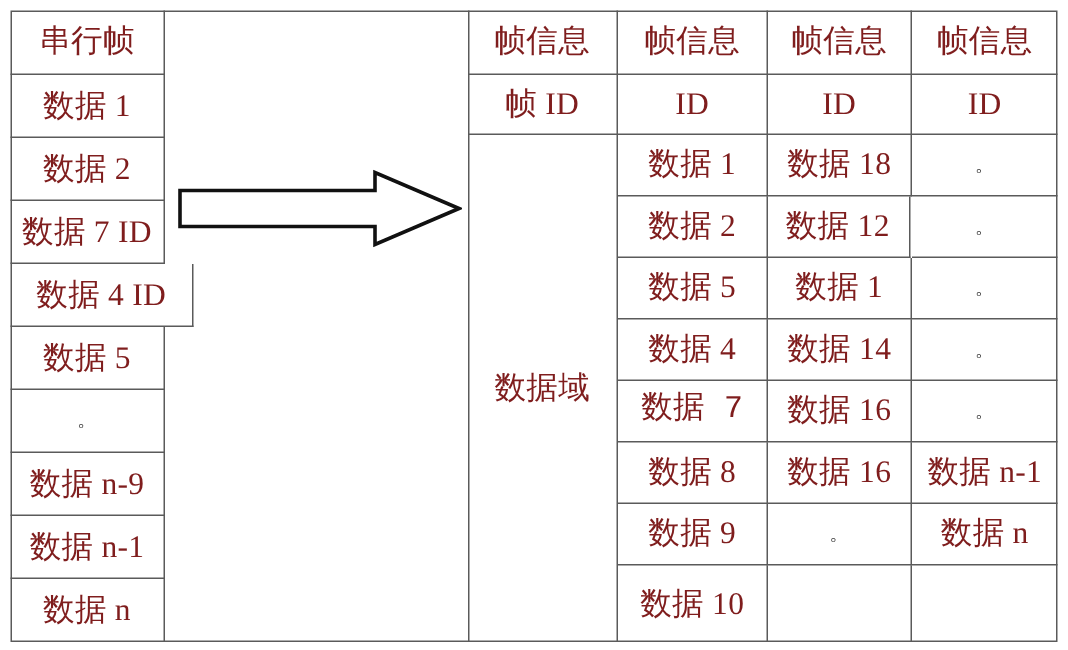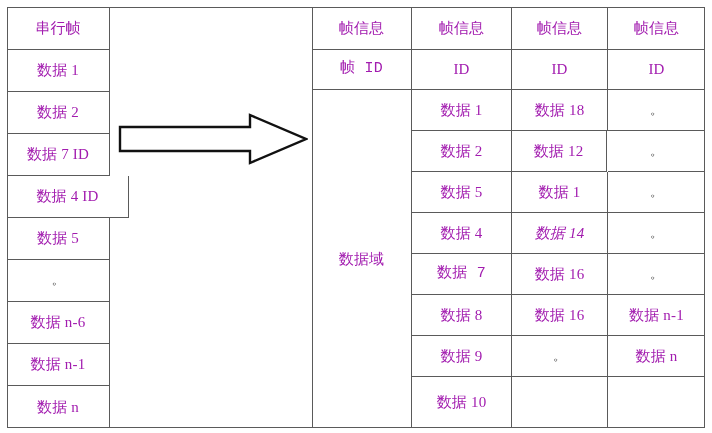--- a/index.html
+++ b/index.html
@@ -30,24 +30,24 @@
     box-sizing: border-box;
   }
 
   
   .cell {
     position: absolute;
     box-sizing: border-box;
     display: flex;
     align-items: center;
     justify-content: center;
-    font-size: 15px;
+    font-size: 21px;
     line-height: 1.1;
     white-space: nowrap;
-    color: #a21caf;
+    color: #7f1d1d;
     letter-spacing: 0.2px;
   }
   .cell.b-bottom { border-bottom: 1.3px solid #5a5a5a; }
   .cell.b-right  { border-right: 1.3px solid #5a5a5a; }
 
   
   .cell.dot {
     font-size: 13px;
     color: #333;
   }
@@ -77,61 +77,61 @@
   <div class="outer-frame"></div>
 
   <div>
     <div class="cell b-right b-bottom" style="left:7px;  top:7px;   width:103px; height:43px;">串行帧</div>
     <div class="cell b-right b-bottom" style="left:7px;  top:50px;  width:103px; height:42px;">数据 1</div>
     <div class="cell b-right b-bottom" style="left:7px;  top:92px;  width:103px; height:42px;">数据 2</div>
     <div class="cell b-right b-bottom" style="left:7px;  top:134px; width:103px; height:42px;">数据 7 ID</div>
     <div class="cell b-right b-bottom" style="left:7px;  top:176px; width:122px; height:42px;">数据 4 ID</div>
     <div class="cell b-right b-bottom" style="left:7px;  top:218px; width:103px; height:42px;">数据 5</div>
     <div class="cell dot b-right b-bottom" style="left:7px;  top:260px; width:103px; height:42px;">。</div>
-    <div class="cell b-right b-bottom" style="left:7px;  top:302px; width:103px; height:42px;">数据 n-6</div>
+    <div class="cell b-right b-bottom" style="left:7px;  top:302px; width:103px; height:42px;">数据 n-9</div>
     <div class="cell b-right b-bottom" style="left:7px;  top:344px; width:103px; height:42px;">数据 n-1</div>
     <div class="cell b-right" style="left:7px;  top:386px; width:103px; height:42px;">数据 n</div>
   </div>
 
   <div class="arrow-wrap">
     <svg viewBox="0 0 190 52" preserveAspectRatio="none" aria-hidden="true">
       <polygon points="2,14 132,14 132,2 188,26 132,50 132,38 2,38" fill="#ffffff" stroke="#111111" stroke-width="2.4" stroke-linejoin="miter"></polygon>
     </svg>
   </div>
 
   <div>
 
     <div class="vline" style="left:312px; top:7px; height:421px;"></div>
 
     <div class="cell b-right b-bottom" style="left:312px; top:7px; width:100px; height:43px;">帧信息</div>
     <div class="cell b-right b-bottom" style="left:412px; top:7px; width:100px; height:43px;">帧信息</div>
     <div class="cell b-right b-bottom" style="left:512px; top:7px; width:96px; height:43px;">帧信息</div>
     <div class="cell b-bottom" style="left:608px; top:7px; width:97px; height:43px;">帧信息</div>
 
-    <div class="cell b-right b-bottom" style="left:312px; top:50px; width:100px; height:40px;font-family:Liberation Mono, monospace;">帧 ID</div>
+    <div class="cell b-right b-bottom" style="left:312px; top:50px; width:100px; height:40px;">帧 ID</div>
     <div class="cell b-right b-bottom" style="left:412px; top:50px; width:100px; height:40px;">ID</div>
     <div class="cell b-right b-bottom" style="left:512px; top:50px; width:96px; height:40px;">ID</div>
     <div class="cell b-bottom" style="left:608px; top:50px; width:97px; height:40px;">ID</div>
 
     <div class="cell b-right" style="left:312px; top:90px; width:100px; height:338px;">数据域</div>
 
     <div class="cell b-right b-bottom" style="left:412px; top:90px; width:100px; height:41px;">数据 1</div>
     <div class="cell b-right b-bottom" style="left:512px; top:90px; width:96px; height:41px;">数据 18</div>
     <div class="cell dot b-bottom" style="left:608px; top:90px; width:97px; height:41px;">。</div>
 
     <div class="cell b-right b-bottom" style="left:412px; top:131px; width:100px; height:41px;">数据 2</div>
     <div class="cell b-right b-bottom" style="left:511px; top:131px; width:96px; height:41px;text-align:center;">数据 12</div>
     <div class="cell dot b-bottom" style="left:608px; top:131px; width:97px; height:41px;">。</div>
 
     <div class="cell b-right b-bottom" style="left:412px; top:172px; width:100px; height:41px;">数据 5</div>
     <div class="cell b-right b-bottom" style="left:512px; top:172px; width:96px; height:41px;">数据 1</div>
     <div class="cell dot b-bottom" style="left:608px; top:172px; width:97px; height:41px;">。</div>
 
     <div class="cell b-right b-bottom" style="left:412px; top:213px; width:100px; height:41px;">数据 4</div>
-    <div class="cell b-right b-bottom" style="left:512px; top:213px; width:96px; height:41px;font-style:italic;">数据 14</div>
+    <div class="cell b-right b-bottom" style="left:512px; top:213px; width:96px; height:41px;">数据 14</div>
     <div class="cell dot b-bottom" style="left:608px; top:213px; width:97px; height:41px;">。</div>
 
     <div class="cell b-right b-bottom" style="left:412px; top:254px; width:100px; height:41px;font-family:Liberation Mono, monospace;">数据 7</div>
     <div class="cell b-right b-bottom" style="left:512px; top:254px; width:96px; height:41px;">数据 16</div>
     <div class="cell dot b-bottom" style="left:608px; top:254px; width:97px; height:41px;">。</div>
 
     <div class="cell b-right b-bottom" style="left:412px; top:295px; width:100px; height:41px;">数据 8</div>
     <div class="cell b-right b-bottom" style="left:512px; top:295px; width:96px; height:41px;">数据 16</div>
     <div class="cell b-bottom" style="left:608px; top:295px; width:97px; height:41px;">数据 n-1</div>
 

